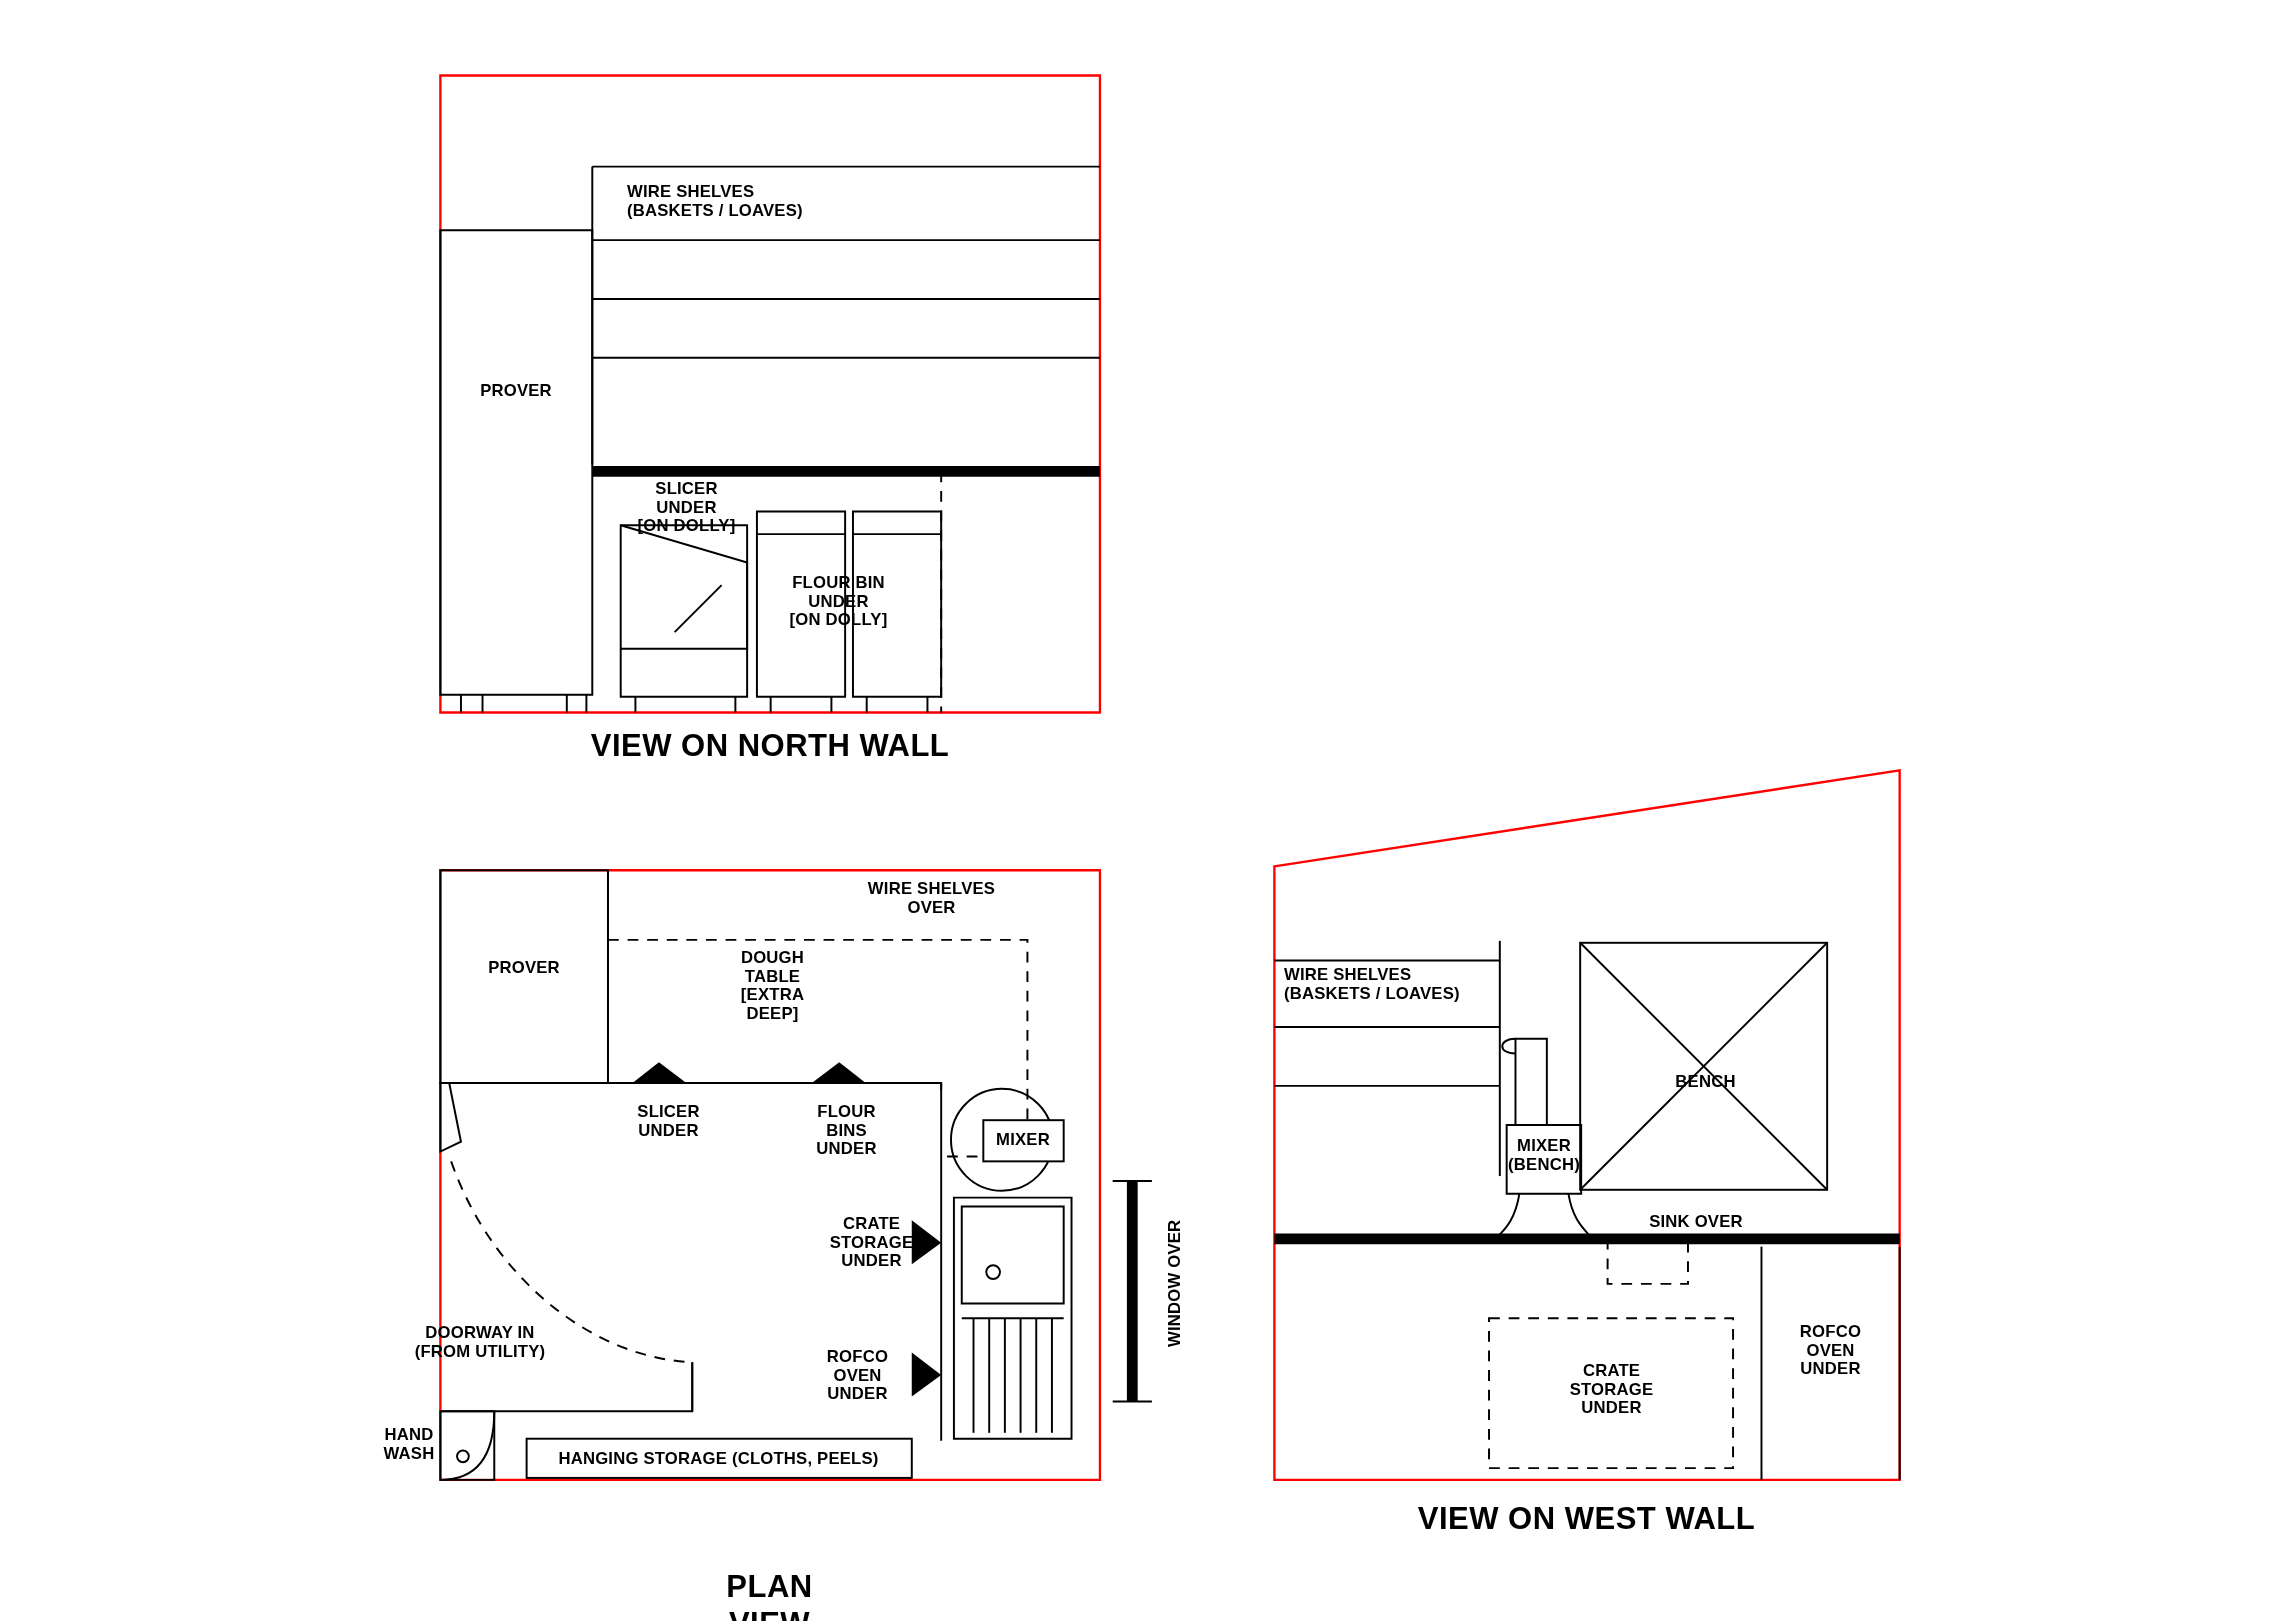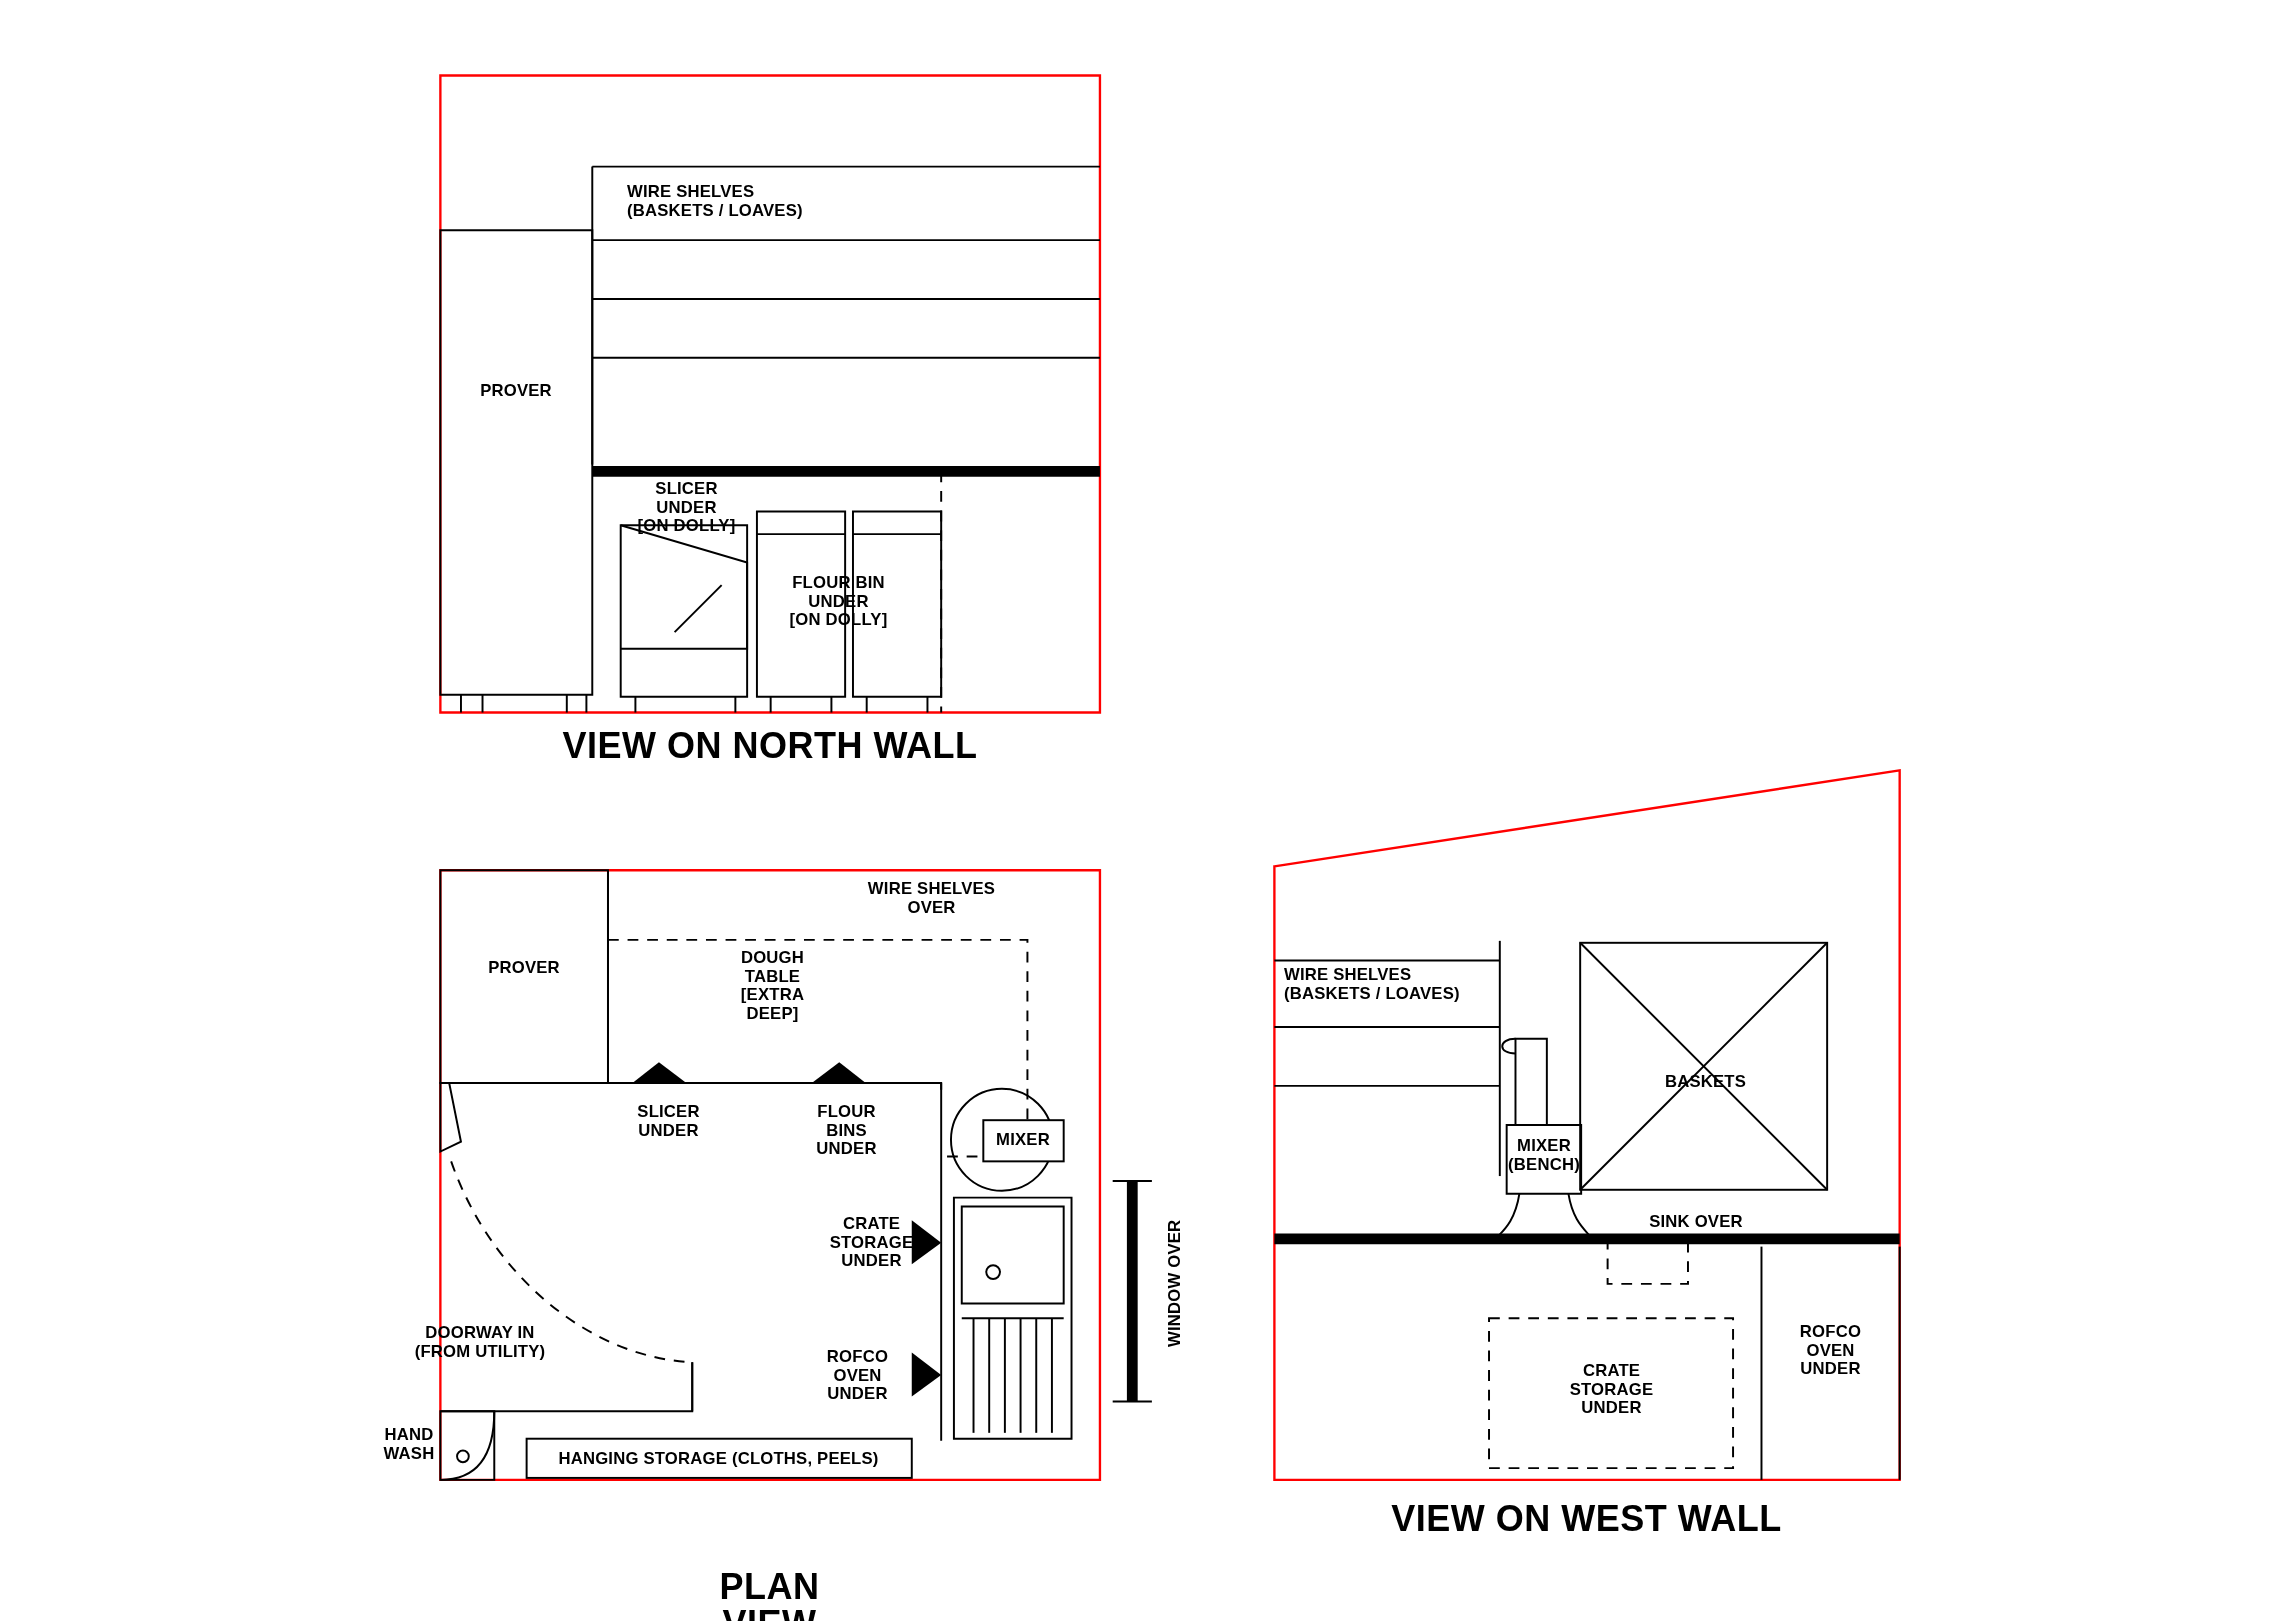--- a/index.html
+++ b/index.html
@@ -29,21 +29,21 @@
     line-height: 18.6px;
     letter-spacing: 0.2px;
     text-align: center;
     white-space: pre-line;
     color: #000;
   }
   .title {
     position: absolute;
     font-family: "Liberation Sans", sans-serif;
     font-weight: bold;
-    font-size: 36px;
+    font-size: 31px;
     line-height: 37px;
     text-align: center;
     letter-spacing: 0.5px;
     white-space: pre-line;
     color: #000;
   }
   .vert {
     transform: rotate(-90deg);
     transform-origin: center center;
   }
@@ -208,21 +208,21 @@
 <div class="lbl" style="left:372px; top:1324px; width:216px;">DOORWAY IN
 (FROM UTILITY)</div>
 <div class="lbl" style="left:368px; top:1426px; width:82px;">HAND
 WASH</div>
 <div class="lbl" style="left:526px; top:1450px; width:385px;text-align:center;">HANGING STORAGE (CLOTHS, PEELS)</div>
 <div class="title" style="left:588px; top:1568px; width:363px;">PLAN
 VIEW</div>
 
 <div class="lbl" style="left:1284px; top:966px; width:255px; text-align:left;">WIRE SHELVES
 (BASKETS / LOAVES)</div>
-<div class="lbl" style="left:1637px; top:1073px; width:137px;">BASKETS</div>
+<div class="lbl" style="left:1637px; top:1073px; width:137px;">BENCH</div>
 <div class="lbl" style="left:1487px; top:1137px; width:114px;">MIXER
 (BENCH)</div>
 <div class="lbl" style="left:1598px; top:1213px; width:196px;">SINK OVER</div>
 <div class="lbl" style="left:1547px; top:1362px; width:129px;">CRATE
 STORAGE
 UNDER</div>
 <div class="lbl" style="left:1769px; top:1323px; width:123px;">ROFCO
 OVEN
 UNDER</div>
 <div class="title" style="left:1274px; top:1500px; width:625px;">VIEW ON WEST WALL</div>

